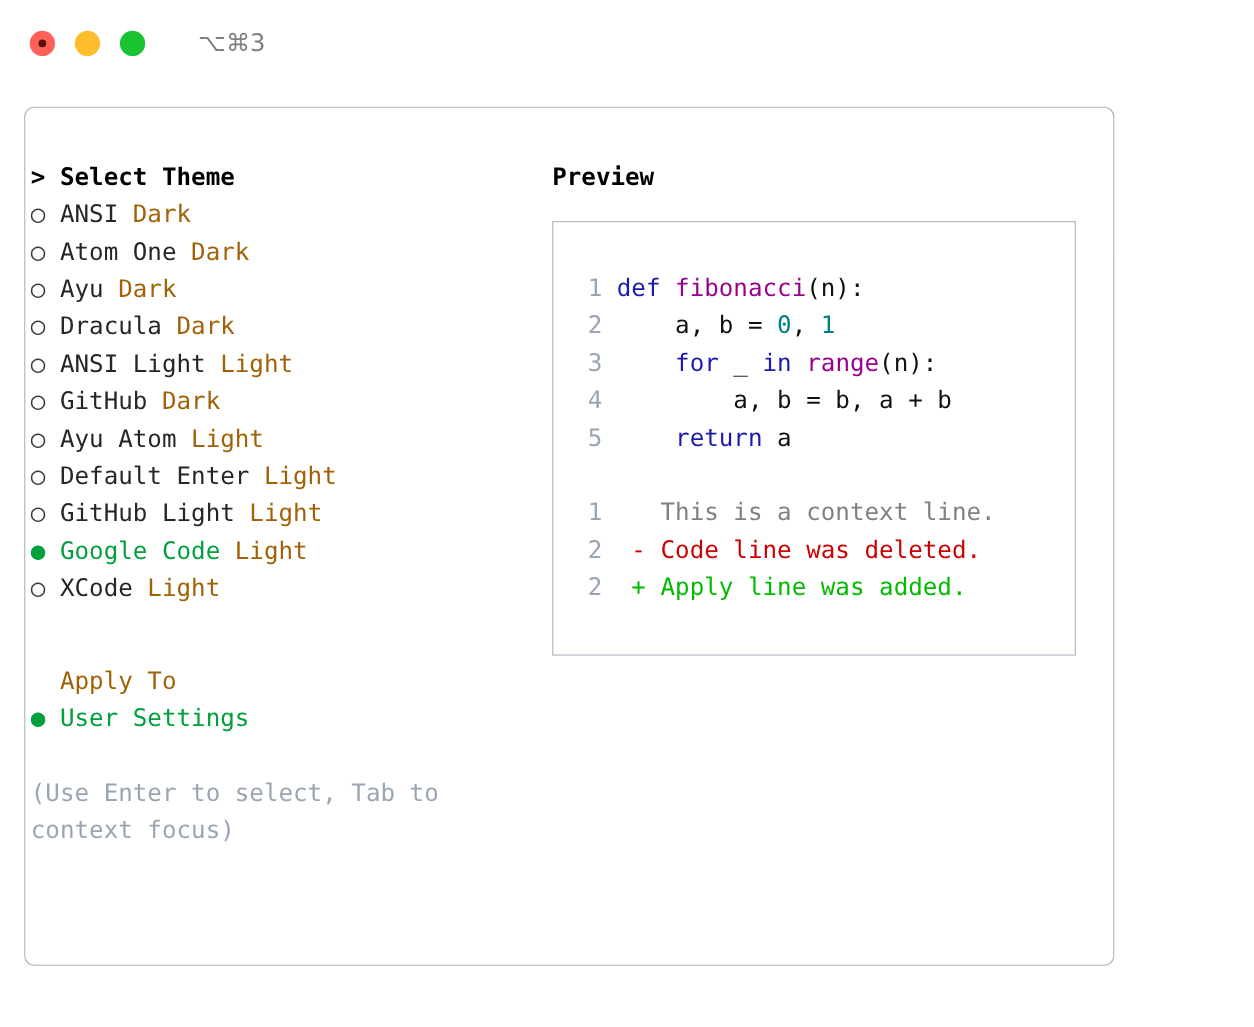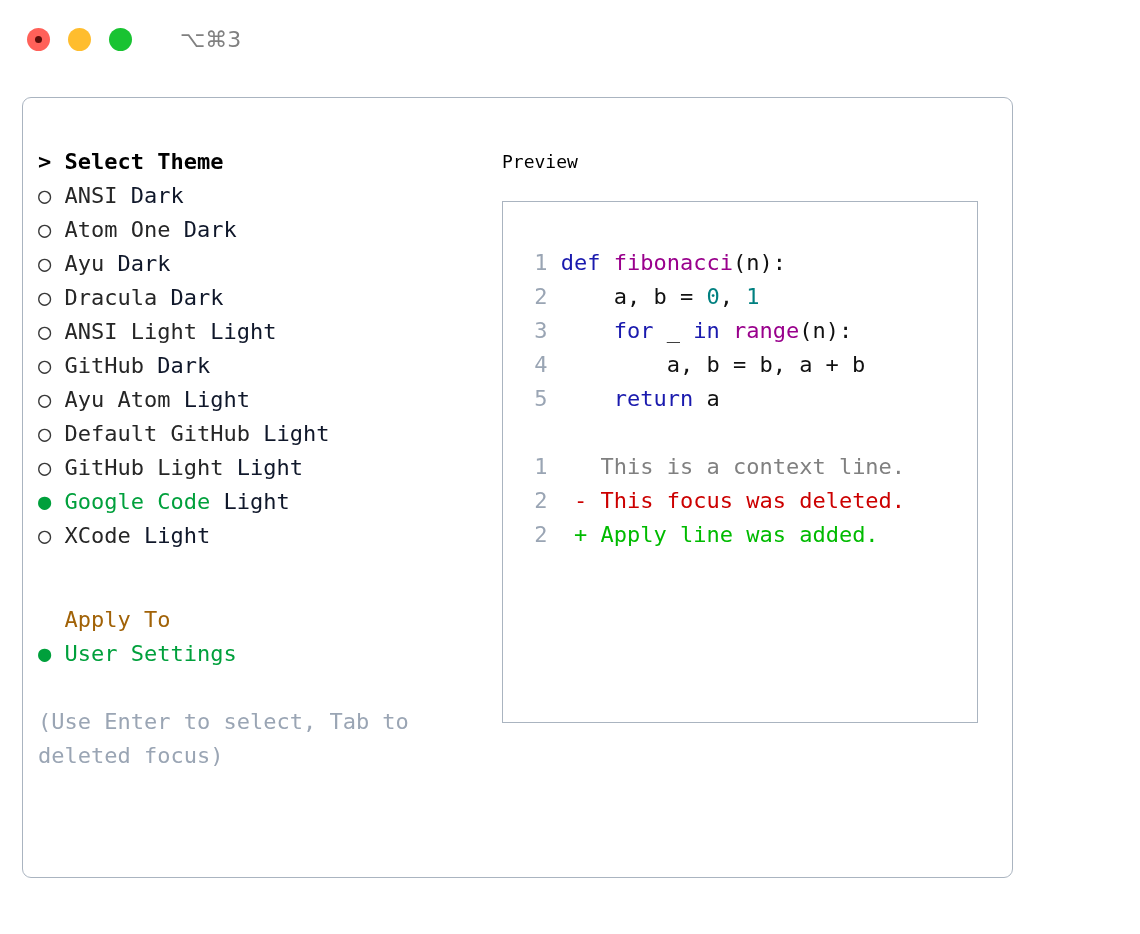--- a/index.html
+++ b/index.html
@@ -75,40 +75,40 @@
 
   .cols {
     position: absolute;
     left: 0; top: 0;
     width: 100%; height: 100%;
   }
 
   
   .left {
     position: absolute;
-    left: 15px;
+    left: 5px;
     top: 47px;
     width: 450px;
   }
   .row {
     font-size: 22px;
     line-height: 34px;
     white-space: pre;
     color: #262626;
   }
   .heading {
     font-weight: bold;
     color: #000000;
     font-size: 22px;
     line-height: 34px;
   }
   .bullet { display: inline-block; width: 1ch; }
   .marker-off { color: #3a3a3a; }
   .marker-on  { color: #00a03c; }
-  .tag        { color: #0f172a; }
+  .tag        { color: #a16207; }
   .sel        { color: #00a03c; margin-top: 26px; }
   .spacer     { height: 34px; }
   .apply-head {
     font-size: 22px;
     line-height: 34px;
     color: #a16207;
     white-space: pre;
     margin-top: 16px;
   }
   .hint {
@@ -120,29 +120,29 @@
   }
 
   
   .right {
     position: absolute;
     left: 479px;
     top: 47px;
     width: 500px;
   }
   .preview-title {
-    font-size: 18px;
-    line-height: 34px;
-    font-weight: normal;
+    font-size: 22px;
+    line-height: 34px;
+    font-weight: bold;
     color: #000000;
   }
   .preview-box {
     margin-top: 22px;
     width: 476px;
-    height: 522px;
+    height: 395px;
     border: 1.6px solid #aab4c0;
     box-sizing: border-box;
     background: #ffffff;
     padding: 44px 0 0 0;
   }
   .code {
     font-size: 22px;
     line-height: 34px;
     white-space: pre;
     padding-left: 18px;
@@ -185,44 +185,44 @@
         <div class="heading"><span>&gt;</span><span> </span><span>Select Theme</span></div>
 
         <div id="theme-list">
             <div class="row"><span class="bullet marker-off">○</span><span> </span><span>ANSI</span><span> </span><span class="tag">Dark</span></div>
             <div class="row"><span class="bullet marker-off">○</span><span> </span><span>Atom One</span><span> </span><span class="tag">Dark</span></div>
             <div class="row"><span class="bullet marker-off">○</span><span> </span><span>Ayu</span><span> </span><span class="tag">Dark</span></div>
             <div class="row"><span class="bullet marker-off">○</span><span> </span><span>Dracula</span><span> </span><span class="tag">Dark</span></div>
             <div class="row"><span class="bullet marker-off">○</span><span> </span><span>ANSI Light</span><span> </span><span class="tag">Light</span></div>
             <div class="row"><span class="bullet marker-off">○</span><span> </span><span>GitHub</span><span> </span><span class="tag">Dark</span></div>
             <div class="row"><span class="bullet marker-off">○</span><span> </span><span>Ayu Atom</span><span> </span><span class="tag">Light</span></div>
-            <div class="row"><span class="bullet marker-off">○</span><span> </span><span>Default GitHub</span><span> </span><span class="tag">Light</span></div>
+            <div class="row"><span class="bullet marker-off">○</span><span> </span><span>Default Enter</span><span> </span><span class="tag">Light</span></div>
             <div class="row"><span class="bullet marker-off">○</span><span> </span><span>GitHub Light</span><span> </span><span class="tag">Light</span></div>
             <div class="row"><span class="bullet marker-on">●</span><span> </span><span class="sel">Google Code</span><span> </span><span class="tag">Light</span></div>
             <div class="row"><span class="bullet marker-off">○</span><span> </span><span>XCode</span><span> </span><span class="tag">Light</span></div>
           </div>
 
         <div class="spacer"></div>
 
         <div class="apply-head"><span>  </span><span>Apply To</span></div>
 
         <div id="apply-list">
             <div class="row"><span class="bullet marker-on">●</span><span> </span><span class="sel">User Settings</span></div>
           </div>
 
         <div class="spacer"></div>
 
-        <div class="hint">(Use Enter to select, Tab to deleted focus)</div>
+        <div class="hint">(Use Enter to select, Tab to context focus)</div>
       </div>
 
       <div class="right">
         <div class="preview-title">Preview</div>
 
         <div class="preview-box">
           <div id="code-block" class="code"><div><span class="ln">1</span><span class="kw">def </span><span class="fn">fibonacci</span><span class="pln">(n):</span></div><div><span class="ln">2</span><span class="pln">    a, b = </span><span class="num">0</span><span class="pln">, </span><span class="num">1</span></div><div><span class="ln">3</span><span class="pln">    </span><span class="kw">for</span><span class="pln"> _ </span><span class="kw">in</span><span class="pln"> </span><span class="fn">range</span><span class="pln">(n):</span></div><div><span class="ln">4</span><span class="pln">        a, b = b, a + b</span></div><div><span class="ln">5</span><span class="pln">    </span><span class="kw">return</span><span class="pln"> a</span></div></div>
           <div class="gap"></div>
-          <div id="diff-block" class="code"><div><span class="ln">1</span><span class="ctx">   </span><span class="ctx">This is a context line.</span></div><div><span class="ln">2</span><span class="del"> - </span><span class="del">This focus was deleted.</span></div><div><span class="ln">2</span><span class="add"> + </span><span class="add">Apply line was added.</span></div></div>
+          <div id="diff-block" class="code"><div><span class="ln">1</span><span class="ctx">   </span><span class="ctx">This is a context line.</span></div><div><span class="ln">2</span><span class="del"> - </span><span class="del">Code line was deleted.</span></div><div><span class="ln">2</span><span class="add"> + </span><span class="add">Apply line was added.</span></div></div>
         </div>
       </div>
 
     </div>
   </div>
 </div>
 
 </body></html>

